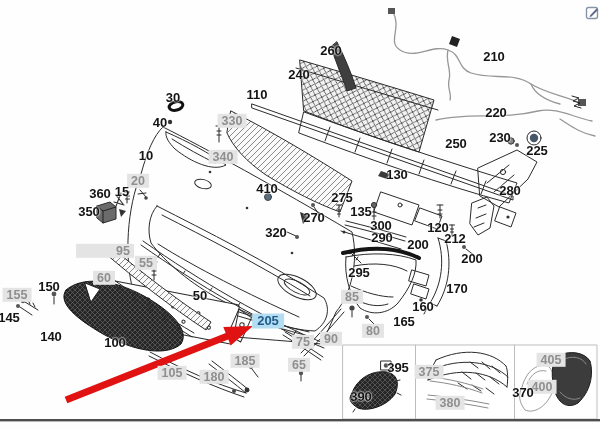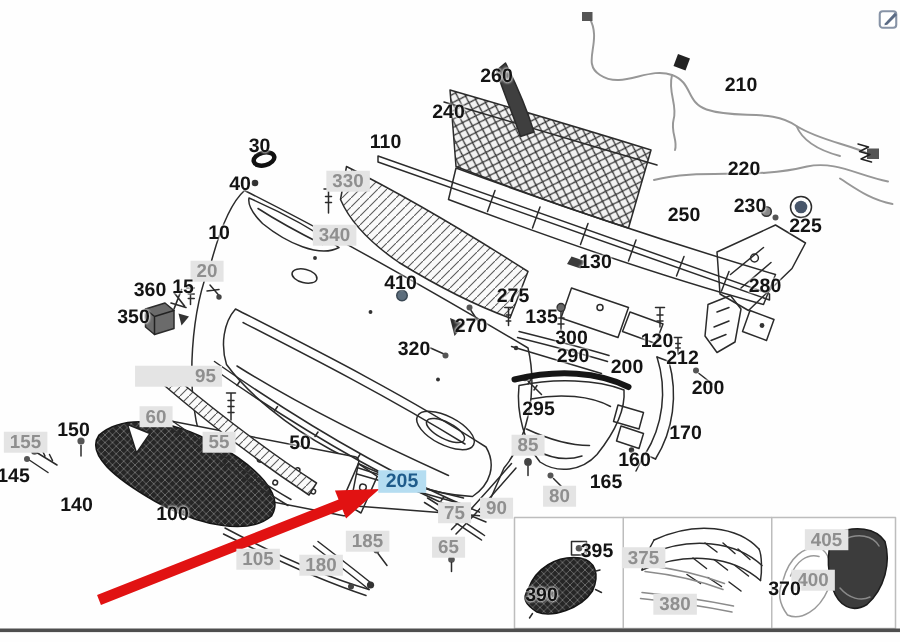--- a/index.html
+++ b/index.html
@@ -278,23 +278,23 @@
       <span class="part-label" style="left: 342px; top: 198px;">275</span>
       <span class="part-label" style="left: 314px; top: 202px; margin-top: 16px;">270</span>
       <span class="part-label" style="left: 89px; top: 212px;">350</span>
       <span class="part-label" style="left: 361px; top: 212px;">135</span>
       <span class="part-label" style="left: 381px; top: 226px;">300</span>
       <span class="part-label" style="left: 438px; top: 228px;">120</span>
       <span class="part-label" style="left: 276px; top: 233px;">320</span>
       <span class="part-label" style="left: 382px; top: 238px;">290</span>
       <span class="part-label" style="left: 455px; top: 239px;">212</span>
       <span class="part-label" style="left: 418px; top: 245px;">200</span>
-      <span class="part-label tag" style="left: 119px; top: 251px; padding-left: 40px;">95</span>
+      <span class="part-label tag" style="left: 105px; top: 251px; padding-left: 40px;">95</span>
       <span class="part-label" style="left: 472px; top: 259px;">200</span>
-      <span class="part-label tag" style="left: 146px; top: 263px; margin-top: 32px;">55</span>
+      <span class="part-label tag" style="left: 146px; top: 263px;">55</span>
       <span class="part-label" style="left: 359px; top: 273px;">295</span>
       <span class="part-label tag" style="left: 104px; top: 278px;">60</span>
       <span class="part-label" style="left: 49px; top: 287px;">150</span>
       <span class="part-label" style="left: 457px; top: 289px;">170</span>
       <span class="part-label tag" style="left: 17px; top: 295px;">155</span>
       <span class="part-label" style="left: 200px; top: 296px;">50</span>
       <span class="part-label tag" style="left: 352px; top: 297px;">85</span>
       <span class="part-label" style="left: 423px; top: 307px;">160</span>
       <span class="part-label" style="left: 9px; top: 318px;">145</span>
       <span class="part-label highlight" style="left: 268px; top: 321px;">205</span>

